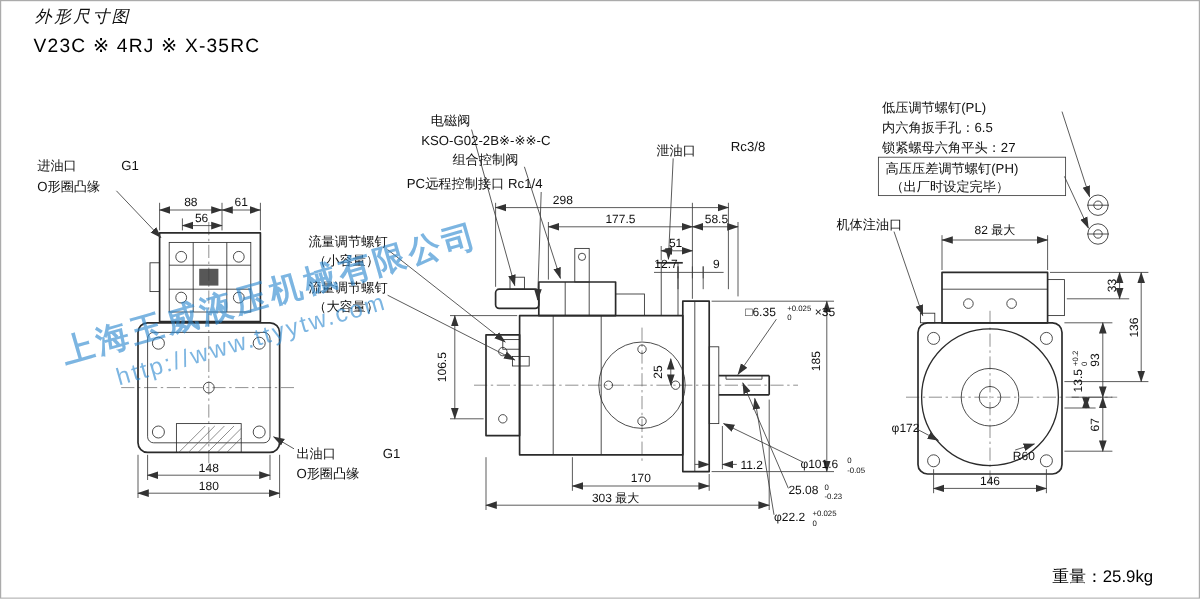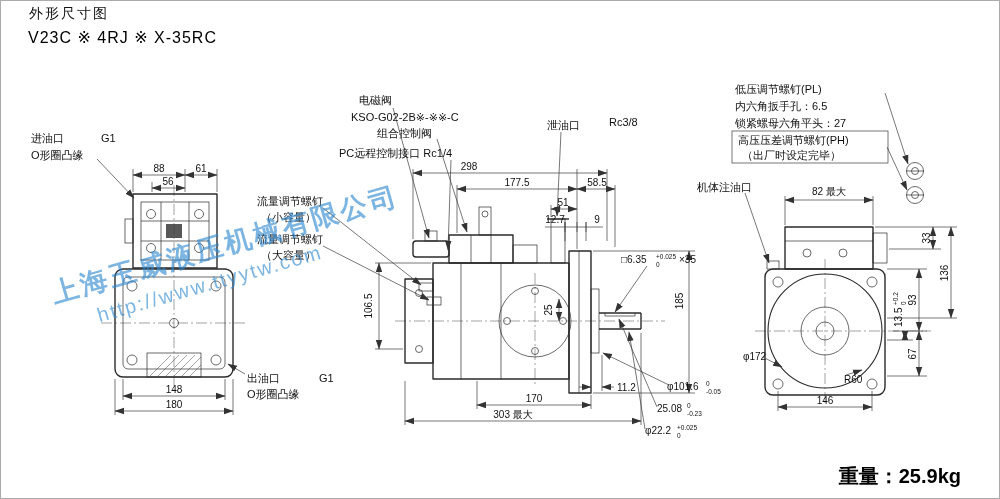--- a/index.html
+++ b/index.html
@@ -1,20 +1,20 @@
 <!DOCTYPE html>
 <html><head>
 <meta charset="utf-8">
 <style>
   html,body{margin:0;padding:0;background:#e9e9e9;}
   .sheet{position:relative;width:998px;height:497px;border:1px solid #ababab;background:#fff;
          font-family:"Liberation Sans","DejaVu Sans",sans-serif;overflow:hidden;}
-  .doc-title{position:absolute;left:28px;top:4px;font-size:14px;letter-spacing:2px;color:#111;}
+  .doc-title{position:absolute;left:28px;top:4px;font-size:14px;letter-spacing:2px;color:#111;font-style:italic;}
   .doc-model{position:absolute;left:27px;top:27px;font-size:16px;letter-spacing:1px;color:#000000;}
-  .weight{position:absolute;right:38px;bottom:8px;font-size:20px;font-weight:bold;color:#000;}
+  .weight{position:absolute;right:38px;bottom:8px;font-size:14px;font-weight:normal;color:#000;}
   .watermark{position:absolute;left:46px;top:276px;transform:rotate(-16deg);transform-origin:left top;
              color:rgba(44,136,206,0.62);pointer-events:none;white-space:nowrap;}
   .wm1{font-size:27px;font-weight:bold;letter-spacing:3px;}
   .wm2{font-size:20px;letter-spacing:2px;margin:4px 0 0 38px;}
   svg{position:absolute;left:0;top:0;}
   .o{stroke:#2b2b2b;stroke-width:1.4;fill:none;stroke-linejoin:round;}
   .o2{stroke:#2b2b2b;stroke-width:1.1;fill:none;}
   .t{stroke:#2b2b2b;stroke-width:0.7;fill:none;}
   .d{stroke:#3c3c3c;stroke-width:0.7;fill:none;}
   .c{stroke:#666;stroke-width:0.6;fill:none;stroke-dasharray:11 3 2 3;}

